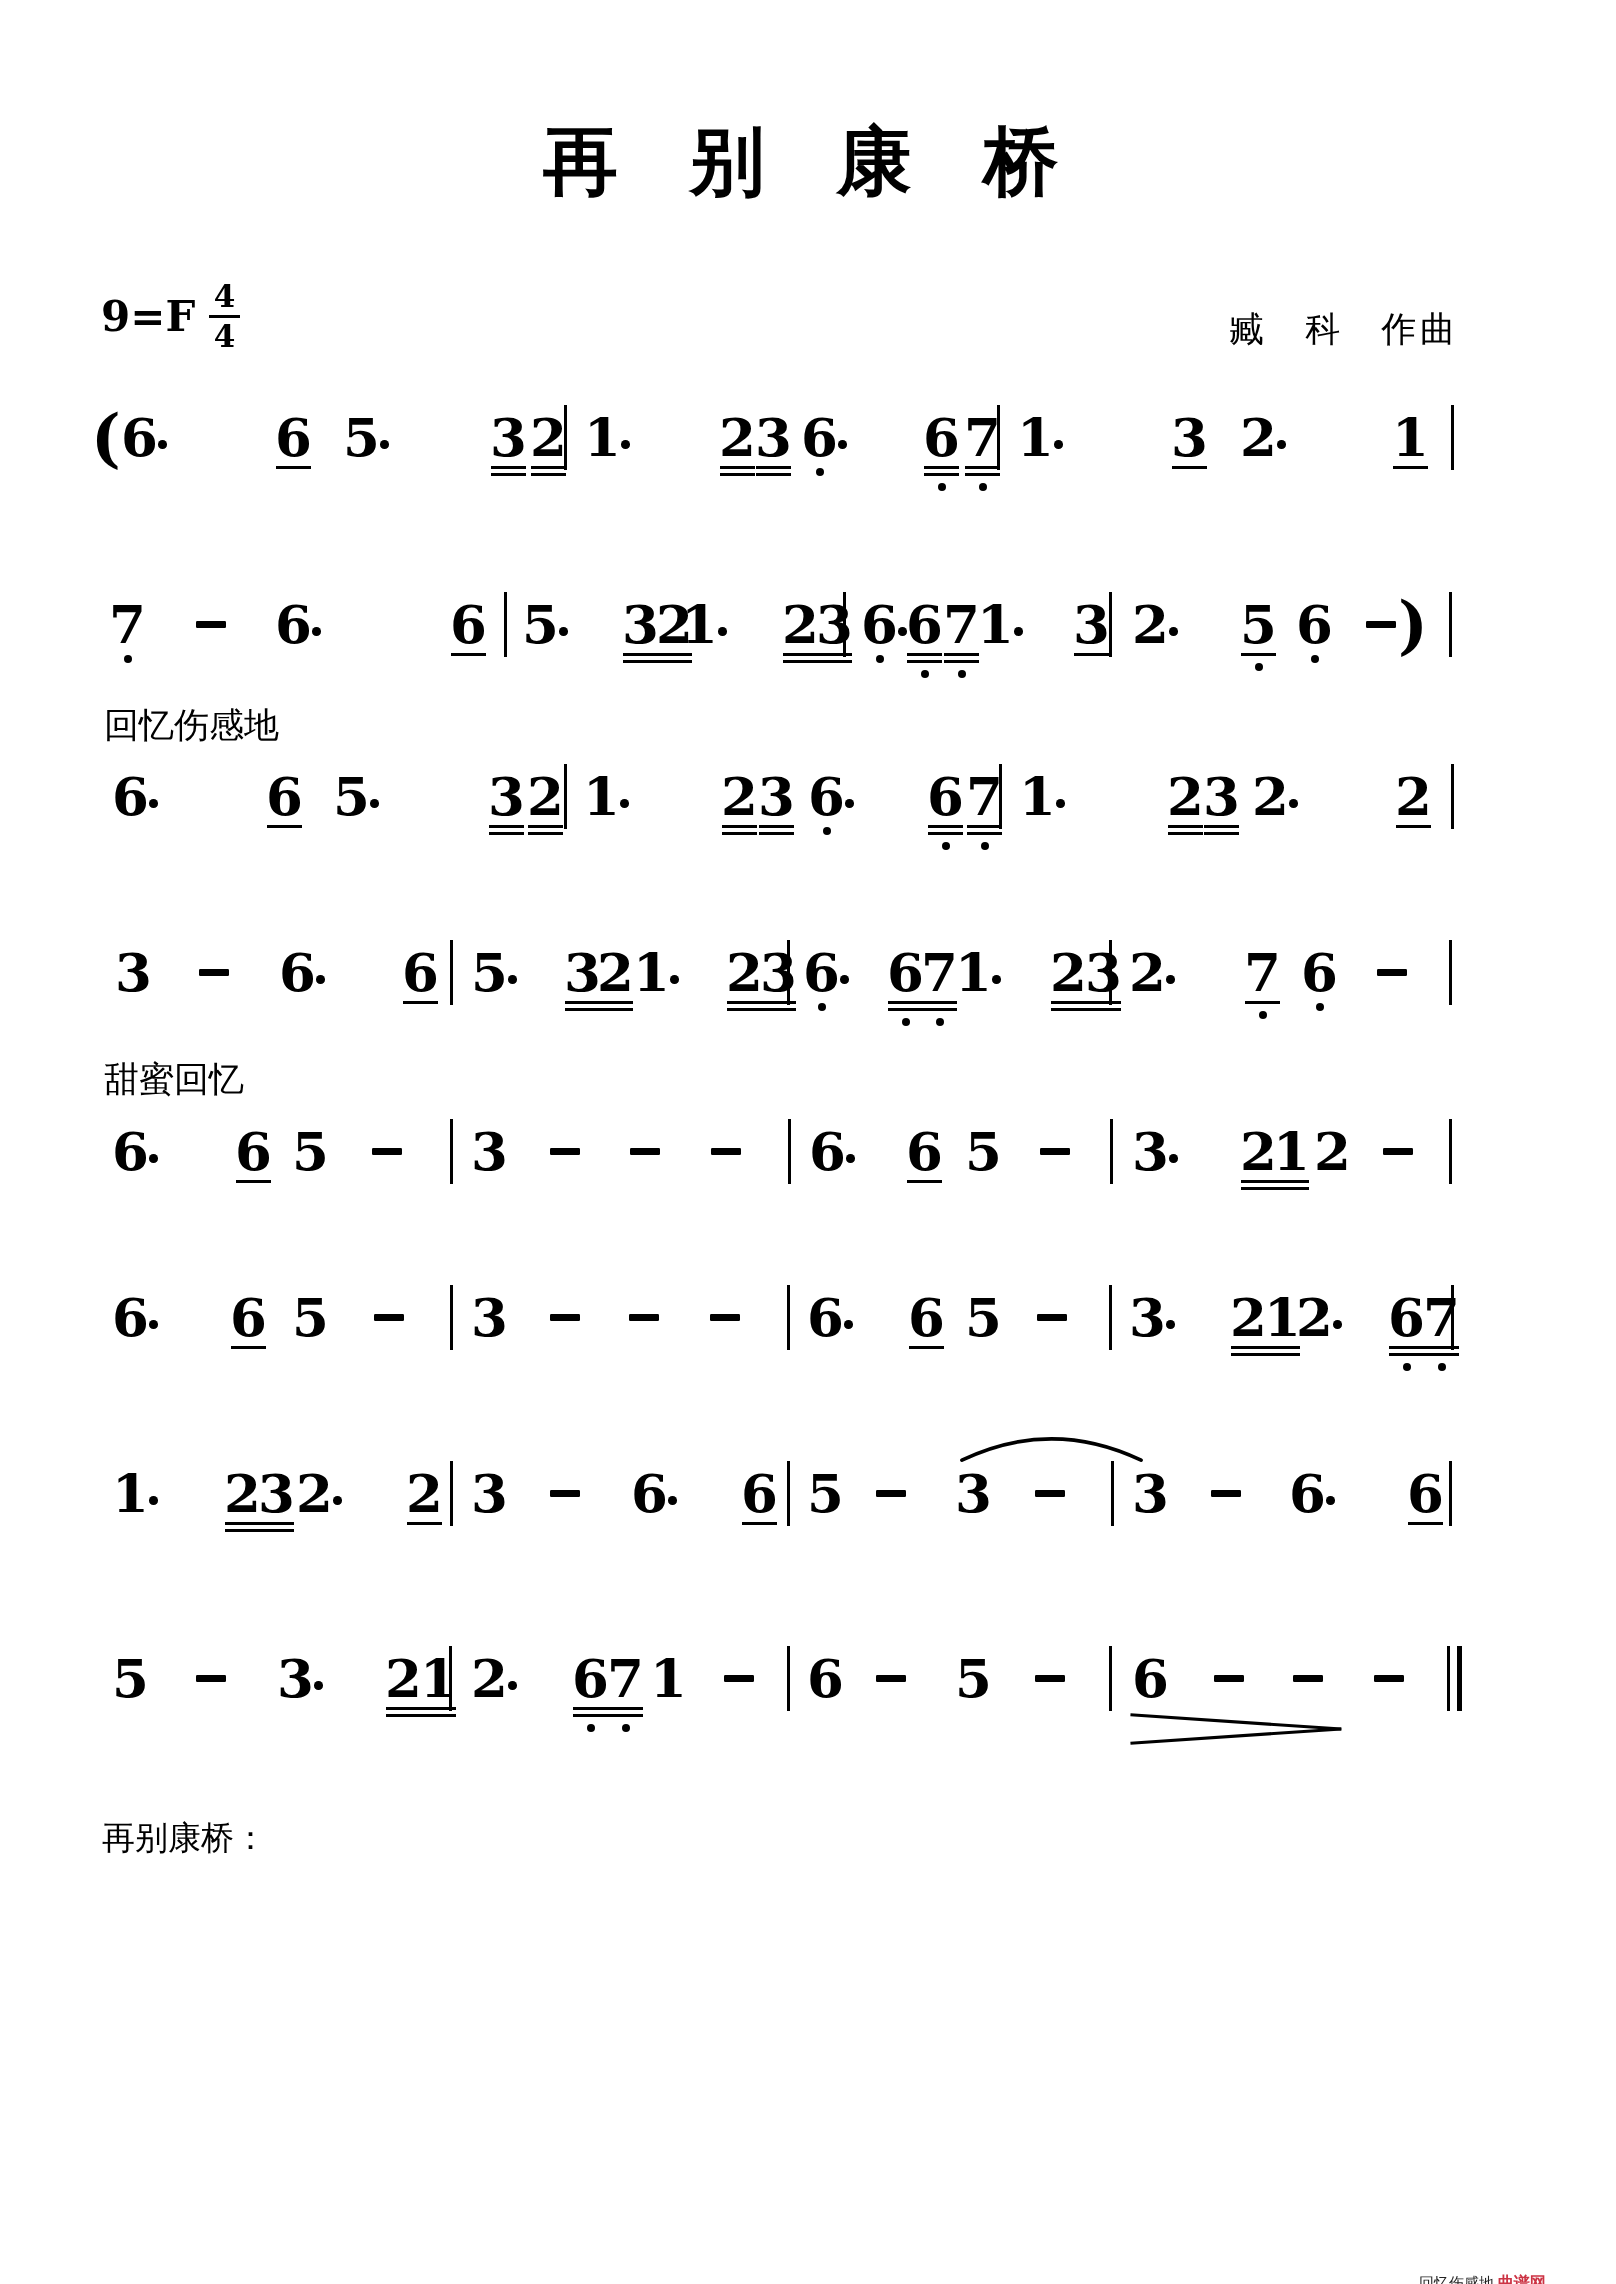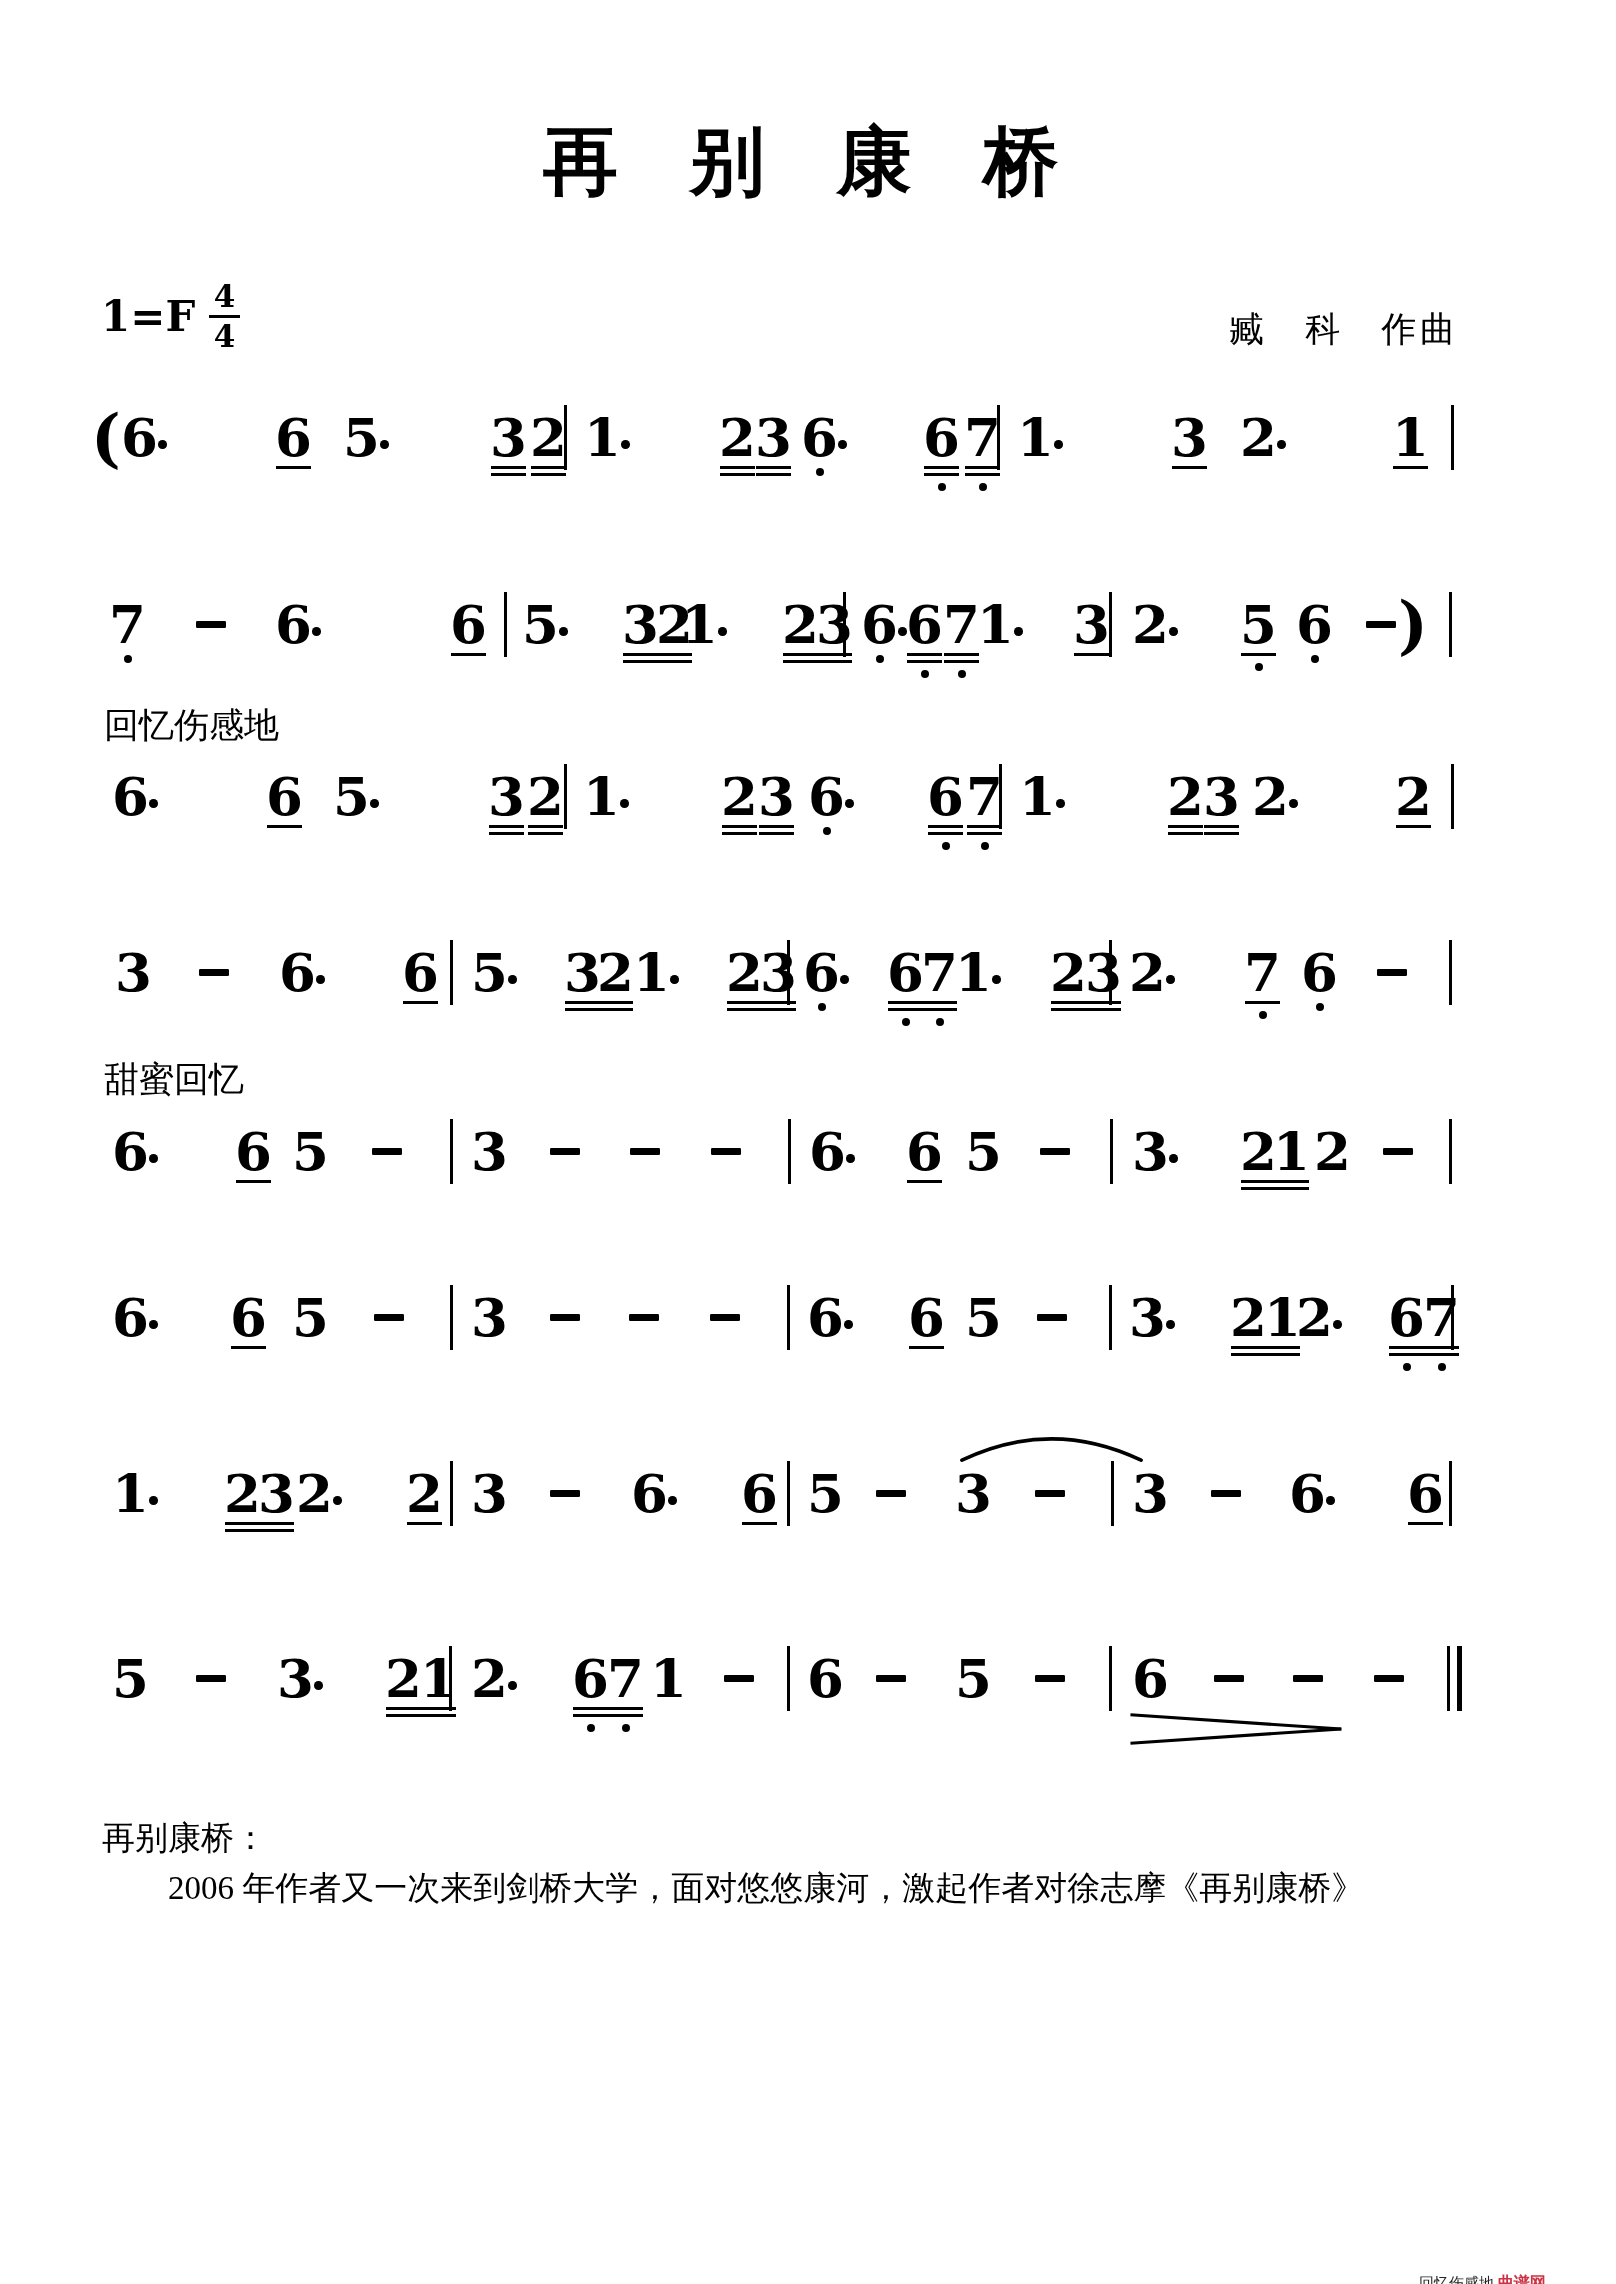--- a/index.html
+++ b/index.html
@@ -37,21 +37,21 @@
   .wm-gray{color:#8a9bb0;font-size:10px;}
 </style>
 </head>
 <body>
 
 <div class="sheet">
 
   <div class="title">再 别 康 桥</div>
 
   <div class="keysig">
-    <span class="keytext">1=F</span>
+    <span class="keytext">9=F</span>
     <span class="frac">
       <span class="num">4</span>
       <span class="den">4</span>
     </span>
   </div>
 
   <div class="composer">臧  科 作曲</div>
 
   <div class="sectlabel" id="label0" style="left: 104px; top: 665px;">回忆伤感地</div>
   <div class="sectlabel" id="label1" style="left: 104px; top: 1019px;">甜蜜回忆</div>
@@ -633,21 +633,20 @@
         <path d="M6 56 Q 153 -14 300 56" stroke="#000" stroke-width="6" fill="none" stroke-linecap="round"></path>
       </svg>
       <svg width="217" height="36" class="deco" style="left: 1128px; top: 1674px;" viewBox="0 0 352 58">
         <path d="M4 6 L346 29" stroke="#000" stroke-width="5" fill="none"></path>
         <path d="M4 52 L346 29" stroke="#000" stroke-width="5" fill="none"></path>
       </svg>
     </div>
 
   <div class="bgheading">再别康桥：</div>
   <div class="bgpara">
-    <div>　　2006 年作者又一次来到剑桥大学，面对悠悠康河，激起作者对徐志摩《再别康桥》</div>
   </div>
 
   <div class="watermark">
     <div>
       <span class="wm-black">回忆伤感地</span>
       <span class="wm-red">曲谱网</span>
     </div>
     <div class="wm-gray">jqpu.cn</div>
   </div>
 

